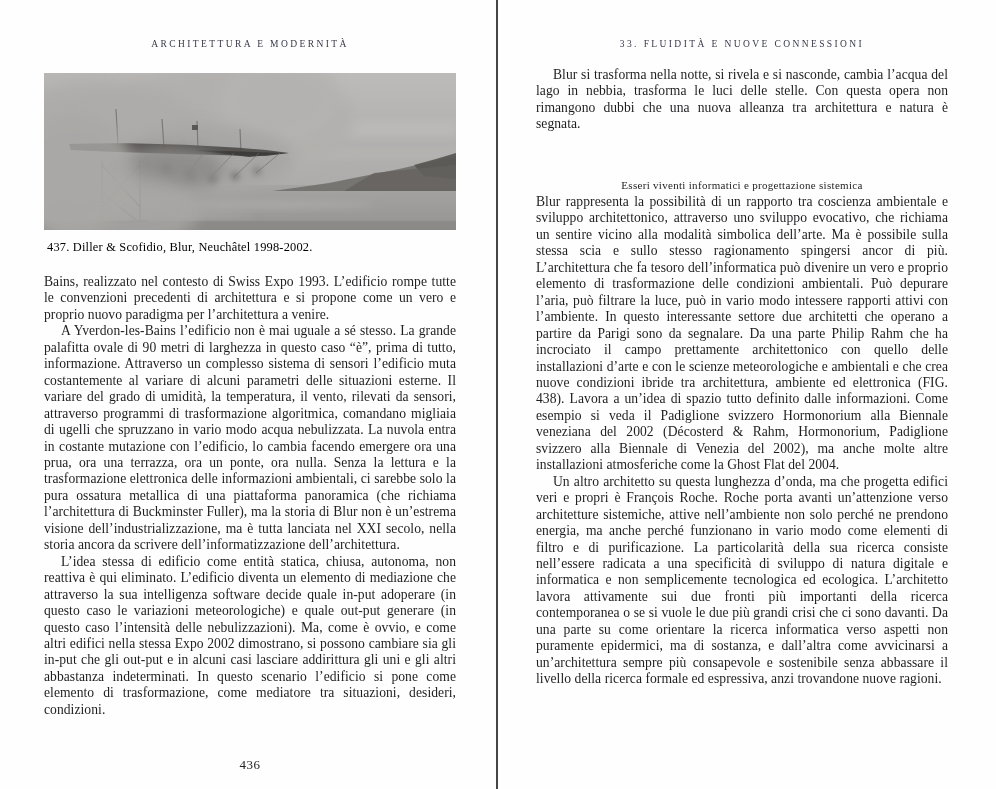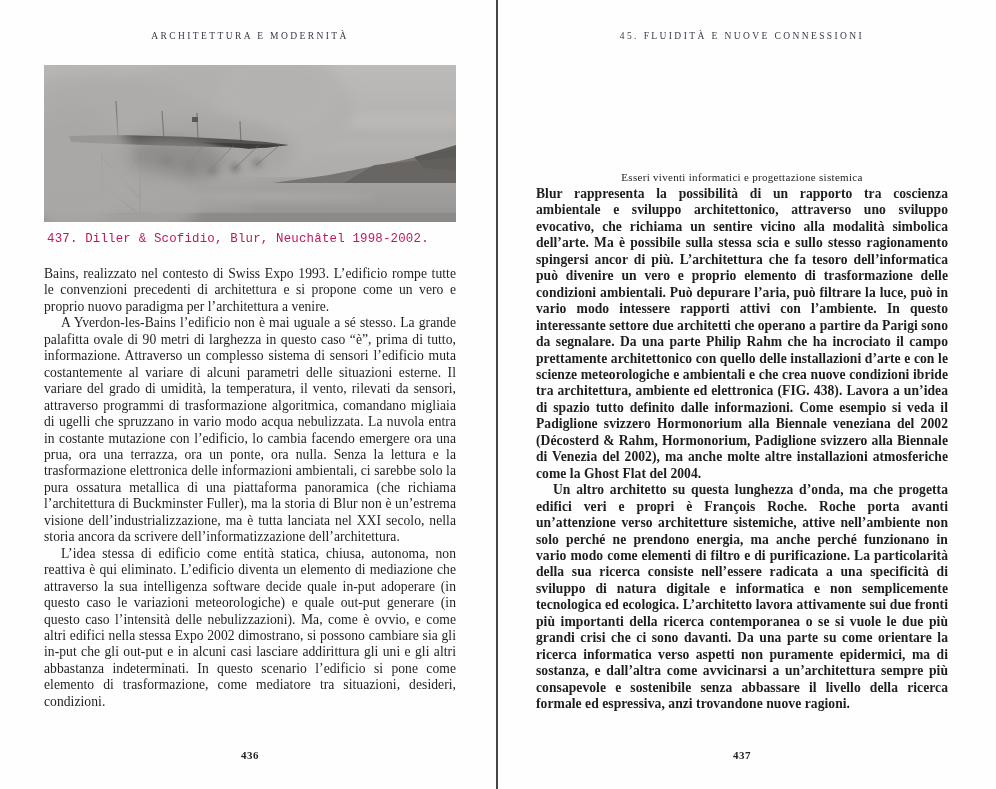--- a/index.html
+++ b/index.html
@@ -6,63 +6,61 @@
   body{
     width:996px;height:789px;position:relative;overflow:hidden;
     background:#fefefe;
     font-family:"Liberation Serif", serif;
     color:#1e1e20;
   }
   .gutter{
     position:absolute;left:496px;top:0;width:2px;height:789px;
     background:#454545;
   }
-  .page{position:absolute;top:0;width:412px;height:702px;}
+  .page{position:absolute;top:8px;width:412px;height:702px;}
   .page-left{left:44px;}
   .page-right{left:536px;}
   .running-head{
     position:absolute;top:31px;left:0;right:0;
     text-align:center;
     font-size:9.5px;letter-spacing:2.4px;
     color:#38384a;
     white-space:nowrap;
   }
   .figure{position:absolute;top:65px;left:0;width:412px;}
   .figure svg{display:block;width:412px;height:157px;}
   .figure-caption{
     position:absolute;top:232px;left:3px;right:0;
-    font-size:12.4px;color:#be185d;
+    font-size:12.4px;color:#000000;
     letter-spacing:0.2px;
-    font-family:Liberation Mono, monospace;
   }
   .body-text{
     position:absolute;left:0;right:0;
     text-align:justify;
     font-size:13.6px;line-height:16.45px;
     letter-spacing:0.05px;
     color:#1e1e20;
   }
   .body-text p{margin:0;}
   .body-text p.indent{text-indent:17px;}
   .left-body{top:266px;}
   .right-body-1{top:59px;}
   .section-heading{
     position:absolute;top:155px;left:0;right:0;
     text-align:center;
     font-size:11px;color:#1e1e20;
     letter-spacing:0.3px;
     margin-top:16px;
   }
-  .right-body-2{top:186px;font-weight:bold;}
+  .right-body-2{top:186px;}
   .page-number{
     position:absolute;top:749px;left:0;right:0;
     text-align:center;
-    font-size:11px;color:#222224;
+    font-size:13px;color:#222224;
     letter-spacing:0.5px;
-    font-weight:bold;
   }
 </style>
 </head>
 <body>
 
 <div class="gutter"></div>
 
 <div class="page page-left">
 
   <div class="running-head">ARCHITETTURA E MODERNITÀ</div>
@@ -153,24 +151,26 @@
     <p>Bains, realizzato nel contesto di Swiss Expo 1993. L’edificio rompe tutte le convenzioni precedenti di architettura e si propone come un vero e proprio nuovo paradigma per l’architettura a venire.</p>
     <p class="indent">A Yverdon-les-Bains l’edificio non è mai uguale a sé stesso. La grande palafitta ovale di 90 metri di larghezza in questo caso “è”, prima di tutto, informazione. Attraverso un complesso sistema di sensori l’edificio muta costantemente al variare di alcuni parametri delle situazioni esterne. Il variare del grado di umidità, la temperatura, il vento, rilevati da sensori, attraverso programmi di trasformazione algoritmica, comandano migliaia di ugelli che spruzzano in vario modo acqua nebulizzata. La nuvola entra in costante mutazione con l’edificio, lo cambia facendo emergere ora una prua, ora una terrazza, ora un ponte, ora nulla. Senza la lettura e la trasformazione elettronica delle informazioni ambientali, ci sarebbe solo la pura ossatura metallica di una piattaforma panoramica (che richiama l’architettura di Buckminster Fuller), ma la storia di Blur non è un’estrema visione dell’industrializzazione, ma è tutta lanciata nel XXI secolo, nella storia ancora da scrivere dell’informatizzazione dell’architettura.</p>
     <p class="indent">L’idea stessa di edificio come entità statica, chiusa, autonoma, non reattiva è qui eliminato. L’edificio diventa un elemento di mediazione che attraverso la sua intelligenza software decide quale in-put adoperare (in questo caso le variazioni meteorologiche) e quale out-put generare (in questo caso l’intensità delle nebulizzazioni). Ma, come è ovvio, e come altri edifici nella stessa Expo 2002 dimostrano, si possono cambiare sia gli in-put che gli out-put e in alcuni casi lasciare addirittura gli uni e gli altri abbastanza indeterminati. In questo scenario l’edificio si pone come elemento di trasformazione, come mediatore tra situazioni, desideri, condizioni.</p>
   </div>
 
   <div class="page-number">436</div>
 </div>
 
 <div class="page page-right">
 
-  <div class="running-head">45.  FLUIDITÀ E NUOVE CONNESSIONI</div>
+  <div class="running-head">33.  FLUIDITÀ E NUOVE CONNESSIONI</div>
 
+  <div class="body-text right-body-1">
+    <p class="indent">Blur si trasforma nella notte, si rivela e si nasconde, cambia l’acqua del lago in nebbia, trasforma le luci delle stelle. Con questa opera non rimangono dubbi che una nuova alleanza tra architettura e natura è segnata.</p>
+  </div>
 
   <div class="section-heading">Esseri viventi informatici e progettazione sistemica</div>
 
   <div class="body-text right-body-2">
     <p>Blur rappresenta la possibilità di un rapporto tra coscienza ambientale e sviluppo architettonico, attraverso uno sviluppo evocativo, che richiama un sentire vicino alla modalità simbolica dell’arte. Ma è possibile sulla stessa scia e sullo stesso ragionamento spingersi ancor di più. L’architettura che fa tesoro dell’informatica può divenire un vero e proprio elemento di trasformazione delle condizioni ambientali. Può depurare l’aria, può filtrare la luce, può in vario modo intessere rapporti attivi con l’ambiente. In questo interessante settore due architetti che operano a partire da Parigi sono da segnalare. Da una parte Philip Rahm che ha incrociato il campo prettamente architettonico con quello delle installazioni d’arte e con le scienze meteorologiche e ambientali e che crea nuove condizioni ibride tra architettura, ambiente ed elettronica (FIG. 438). Lavora a un’idea di spazio tutto definito dalle informazioni. Come esempio si veda il Padiglione svizzero Hormonorium alla Biennale veneziana del 2002 (Décosterd &amp; Rahm, Hormonorium, Padiglione svizzero alla Biennale di Venezia del 2002), ma anche molte altre installazioni atmosferiche come la Ghost Flat del 2004.</p>
     <p class="indent">Un altro architetto su questa lunghezza d’onda, ma che progetta edifici veri e propri è François Roche. Roche porta avanti un’attenzione verso architetture sistemiche, attive nell’ambiente non solo perché ne prendono energia, ma anche perché funzionano in vario modo come elementi di filtro e di purificazione. La particolarità della sua ricerca consiste nell’essere radicata a una specificità di sviluppo di natura digitale e informatica e non semplicemente tecnologica ed ecologica. L’architetto lavora attivamente sui due fronti più importanti della ricerca contemporanea o se si vuole le due più grandi crisi che ci sono davanti. Da una parte su come orientare la ricerca informatica verso aspetti non puramente epidermici, ma di sostanza, e dall’altra come avvicinarsi a un’architettura sempre più consapevole e sostenibile senza abbassare il livello della ricerca formale ed espressiva, anzi trovandone nuove ragioni.</p>
   </div>
 
-  <div class="page-number">437</div>
 </div>
 
 </body></html>

